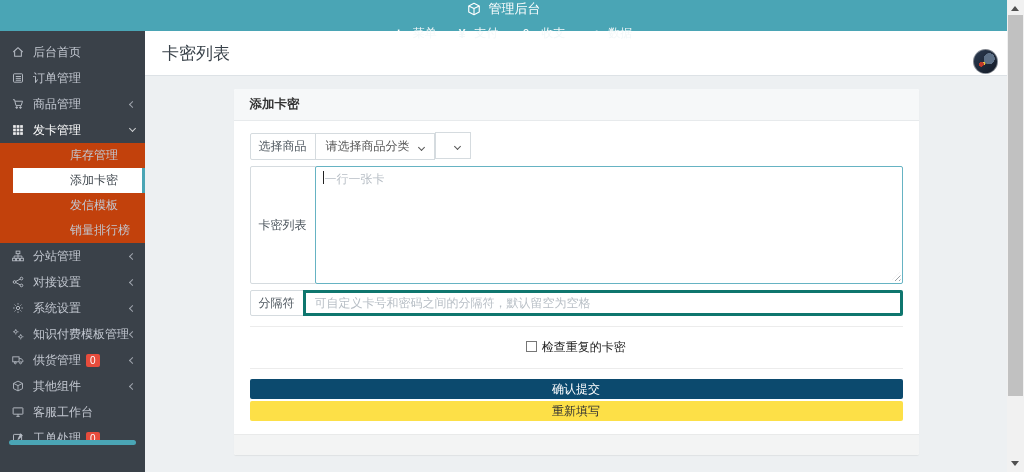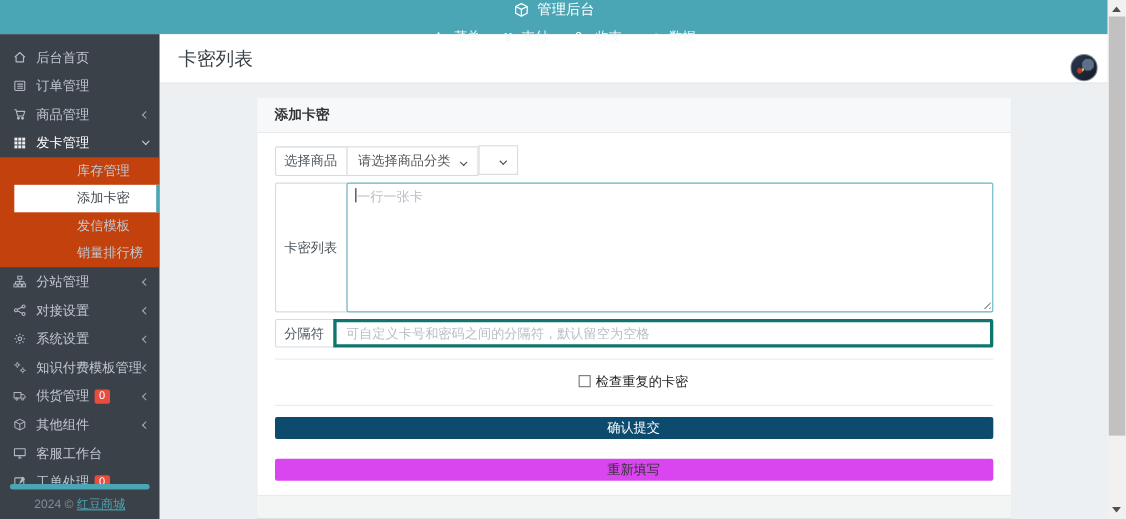--- a/index.html
+++ b/index.html
@@ -106,21 +106,21 @@
   hr.div { border:0; border-top:1px solid #ececec; margin:10px 0; }
   .check-row { text-align:center; color:#222; padding:2px 0; }
   .check-row input { appearance:none; -webkit-appearance:none; width:11px; height:11px;
     border:1px solid #767676; background:#fff; vertical-align:-1px; margin-right:1px; cursor:pointer; }
   .check-row label { cursor:pointer; }
 
   .btn { display:block; width:100%; height:20px; line-height:20px; text-align:center;
     border:none; border-radius:2px; font-size:12px; cursor:pointer;
     font-family:"Liberation Sans","DejaVu Sans",sans-serif; }
   .btn-submit { background:#0c4a6e; color:#fff; }
-  .btn-reset { background:#d946ef; color:#333; margin-top:18px;font-family:Liberation Serif, serif; }
+  .btn-reset { background:#fde047; color:#333; margin-top:2px;font-family:Liberation Serif, serif; }
 
   .card-note { background:#f3f4f4; border-top:1px solid #e9eaea; padding:8px 16px 12px;
     line-height:17px; color:#333; border-radius:0 0 2px 2px; }
 </style>
 </head>
 <body>
 
 <div class="topbar">
   <div class="brand">
     <span>
@@ -346,24 +346,20 @@
             <rect x="2" y="3.2" width="10.8" height="10.8" rx="1"></rect>
             <path d="M11.3 1.6 L14.4 4.7 L9.2 9.9 L7.3 10.5 L7.9 8.6 Z" fill="currentColor" stroke="none"></path>
           </svg>
       </span>
       <span class="s-label">工单处理</span>
       <span class="badge">0</span>
     </div>
   </div>
 
   <div class="side-hscroll"></div>
-  <div class="side-footer">
-    <span>2024 ©</span>
-    <a>红豆商城</a>
-  </div>
 </div>
 
 <div class="page-header">
   <span class="page-title">卡密列表</span>
 </div>
 
 <div class="content">
   <div class="card">
     <div class="card-header">添加卡密</div>
 

